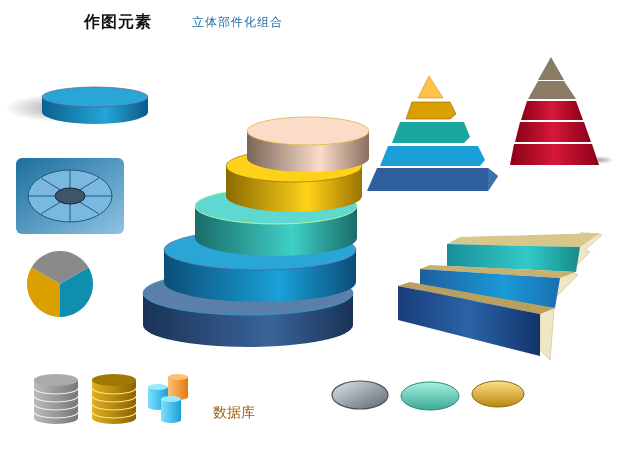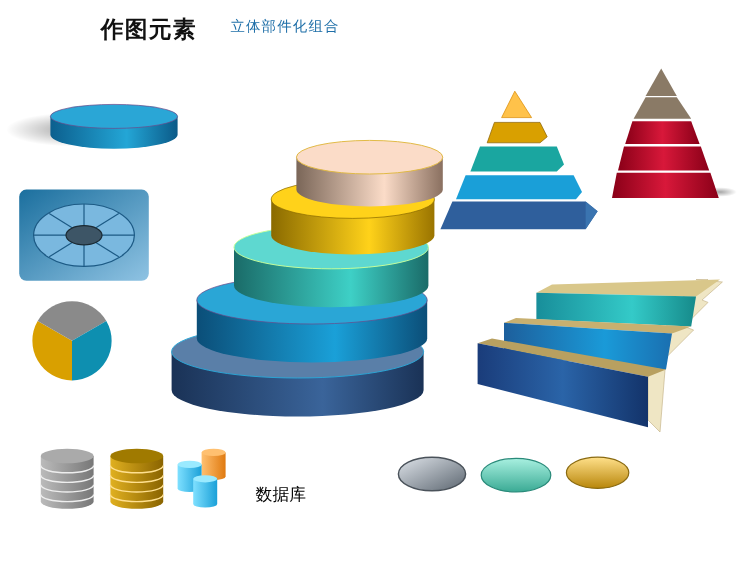--- a/index.html
+++ b/index.html
@@ -1,19 +1,19 @@
 <!DOCTYPE html>
 <html><head>
 <meta charset="utf-8">
 <style>
   html, body { margin: 0; padding: 0; background: #ffffff; }
   body { width: 620px; height: 468px; position: relative; overflow: hidden; font-family: "DejaVu Sans", sans-serif; }
-  .title { position: absolute; left: 84px; top: 12px; font-size: 19px; font-weight: bold; color: #111; letter-spacing: 1px; }
+  .title { position: absolute; left: 84px; top: 12px; font-size: 16px; font-weight: bold; color: #111; letter-spacing: 1px; }
   .subtitle { position: absolute; left: 192px; top: 14px; font-size: 12px; color: #1f6fa8; letter-spacing: 1px; }
-  .db-label { position: absolute; left: 213px; top: 404px; font-size: 14px; color: #000000; }
+  .db-label { position: absolute; left: 213px; top: 404px; font-size: 14px; color: #a16207; }
   svg.canvas { position: absolute; left: 0; top: 0; }
 </style>
 </head>
 <body>
 
 <div class="title">作图元素</div>
 <div class="subtitle">立体部件化组合</div>
 
 <svg class="canvas" width="620" height="468" viewBox="0 0 620 468">
   <defs>

